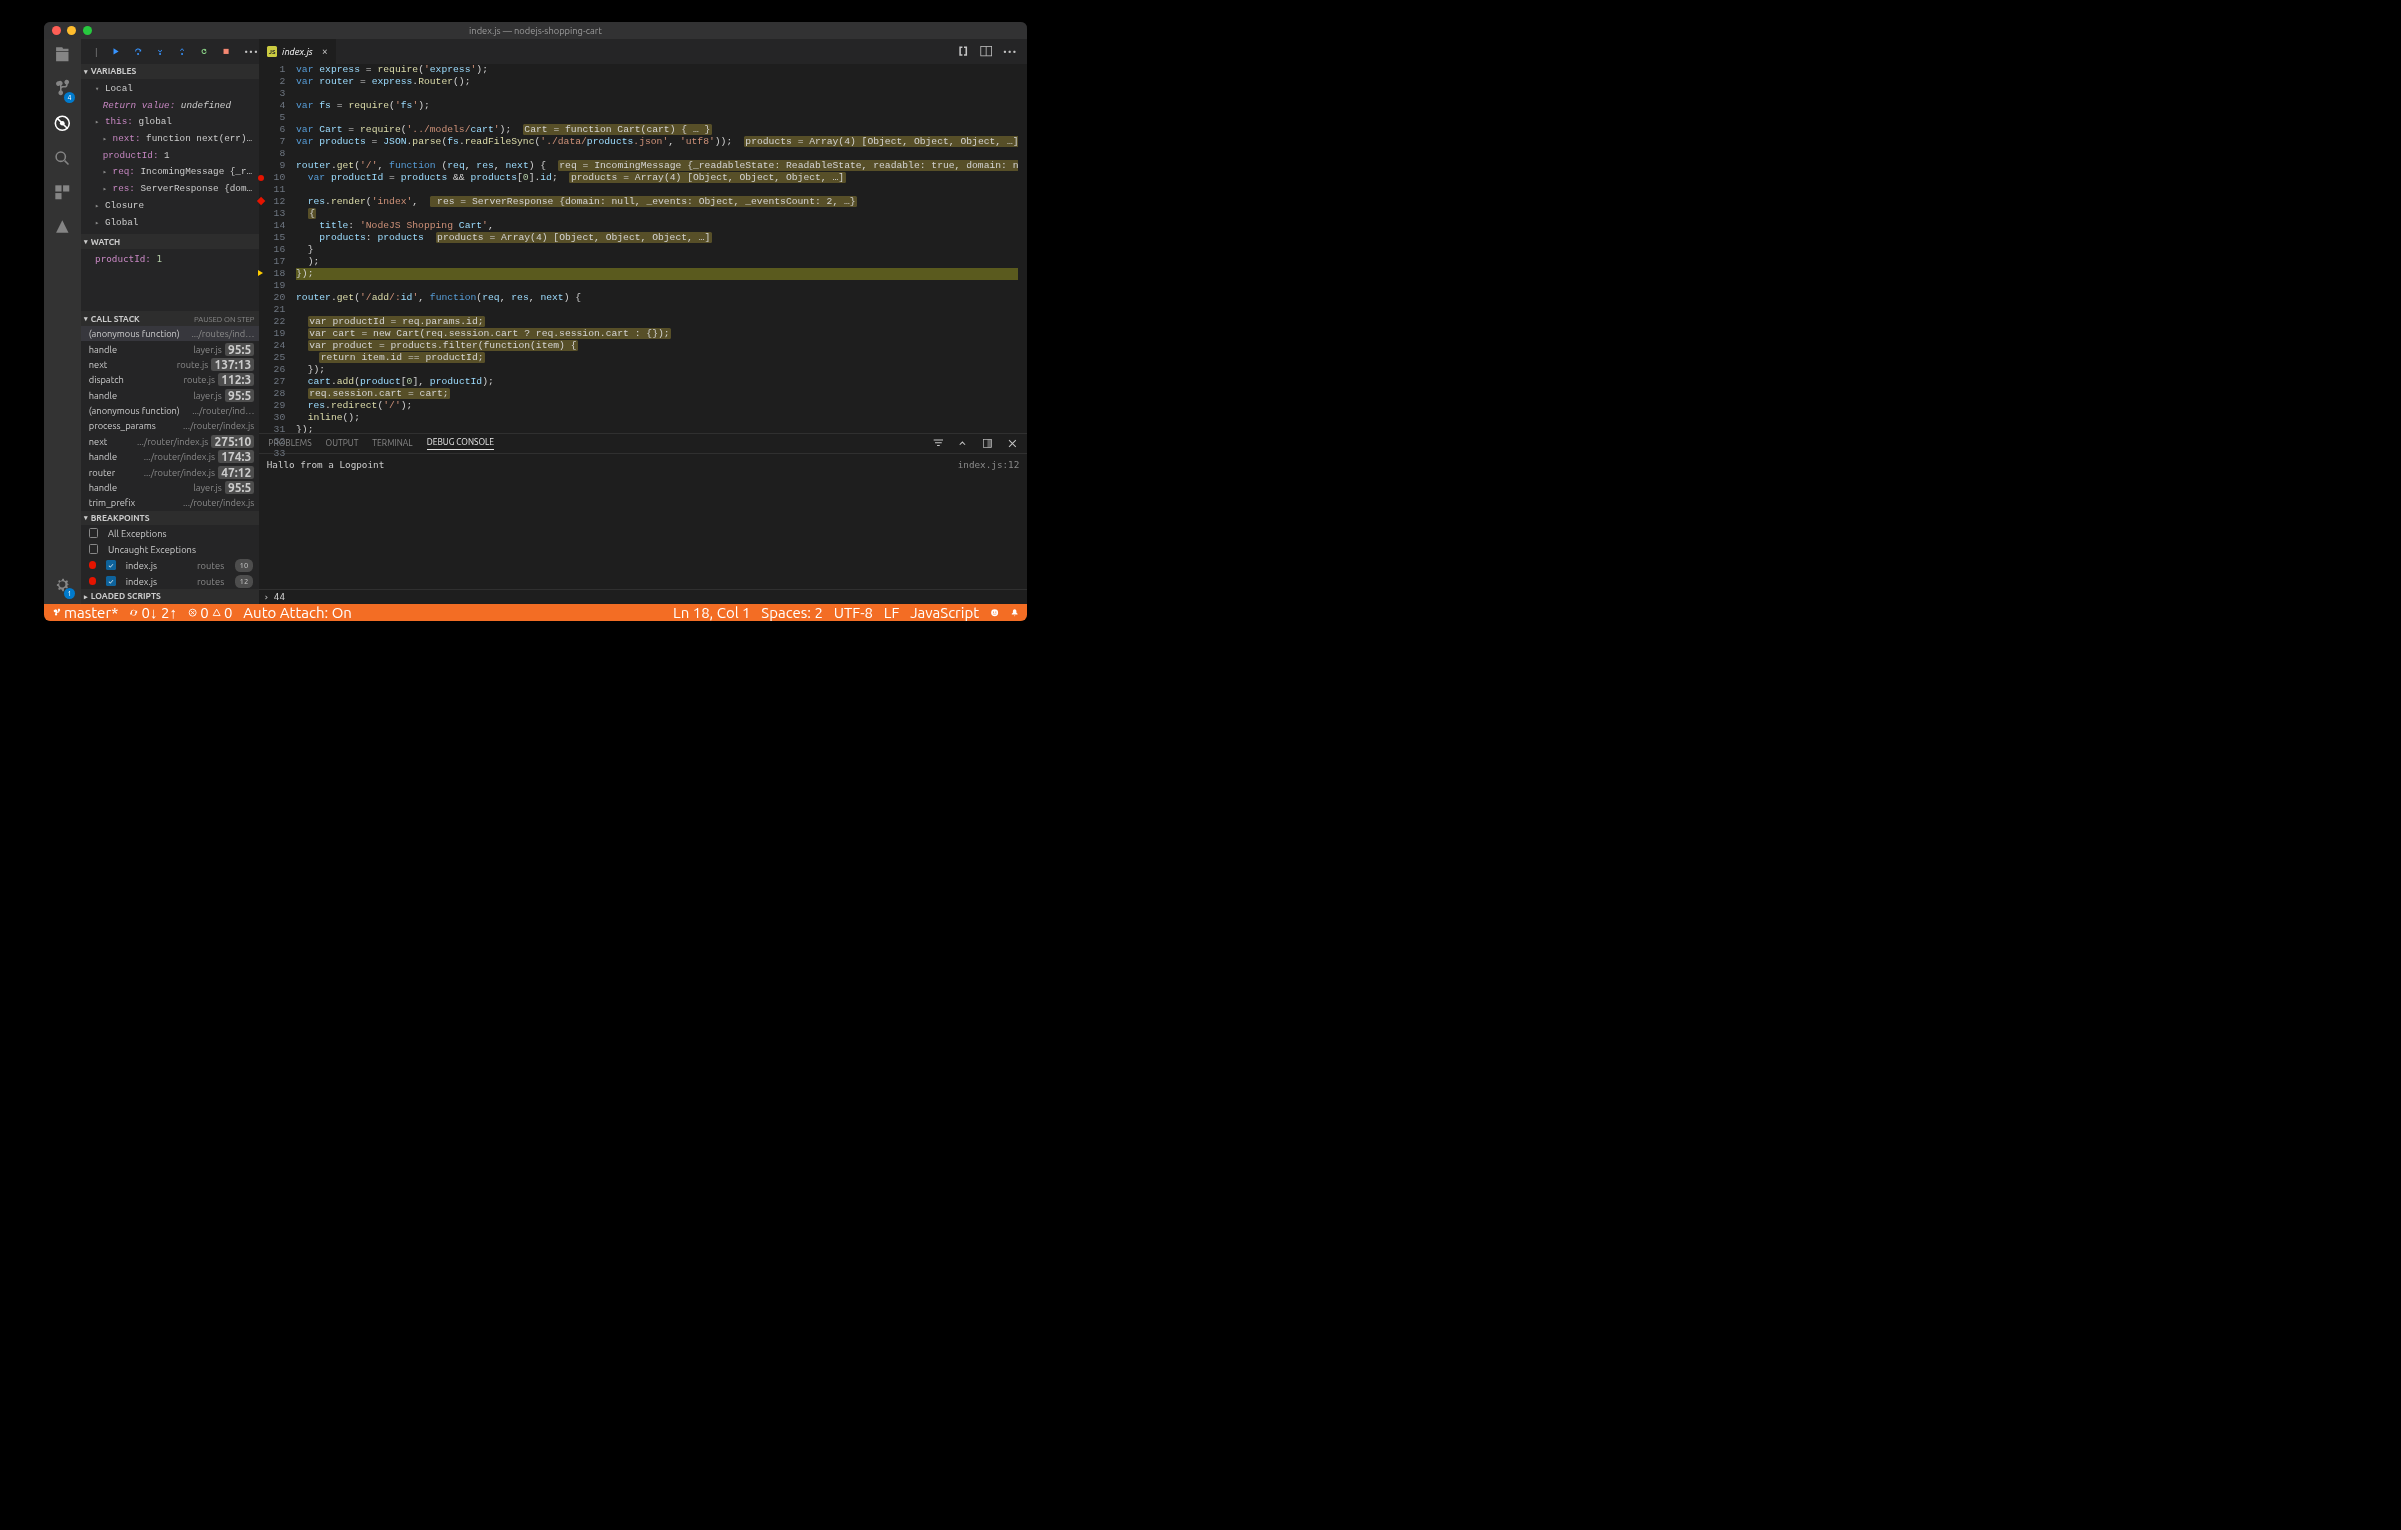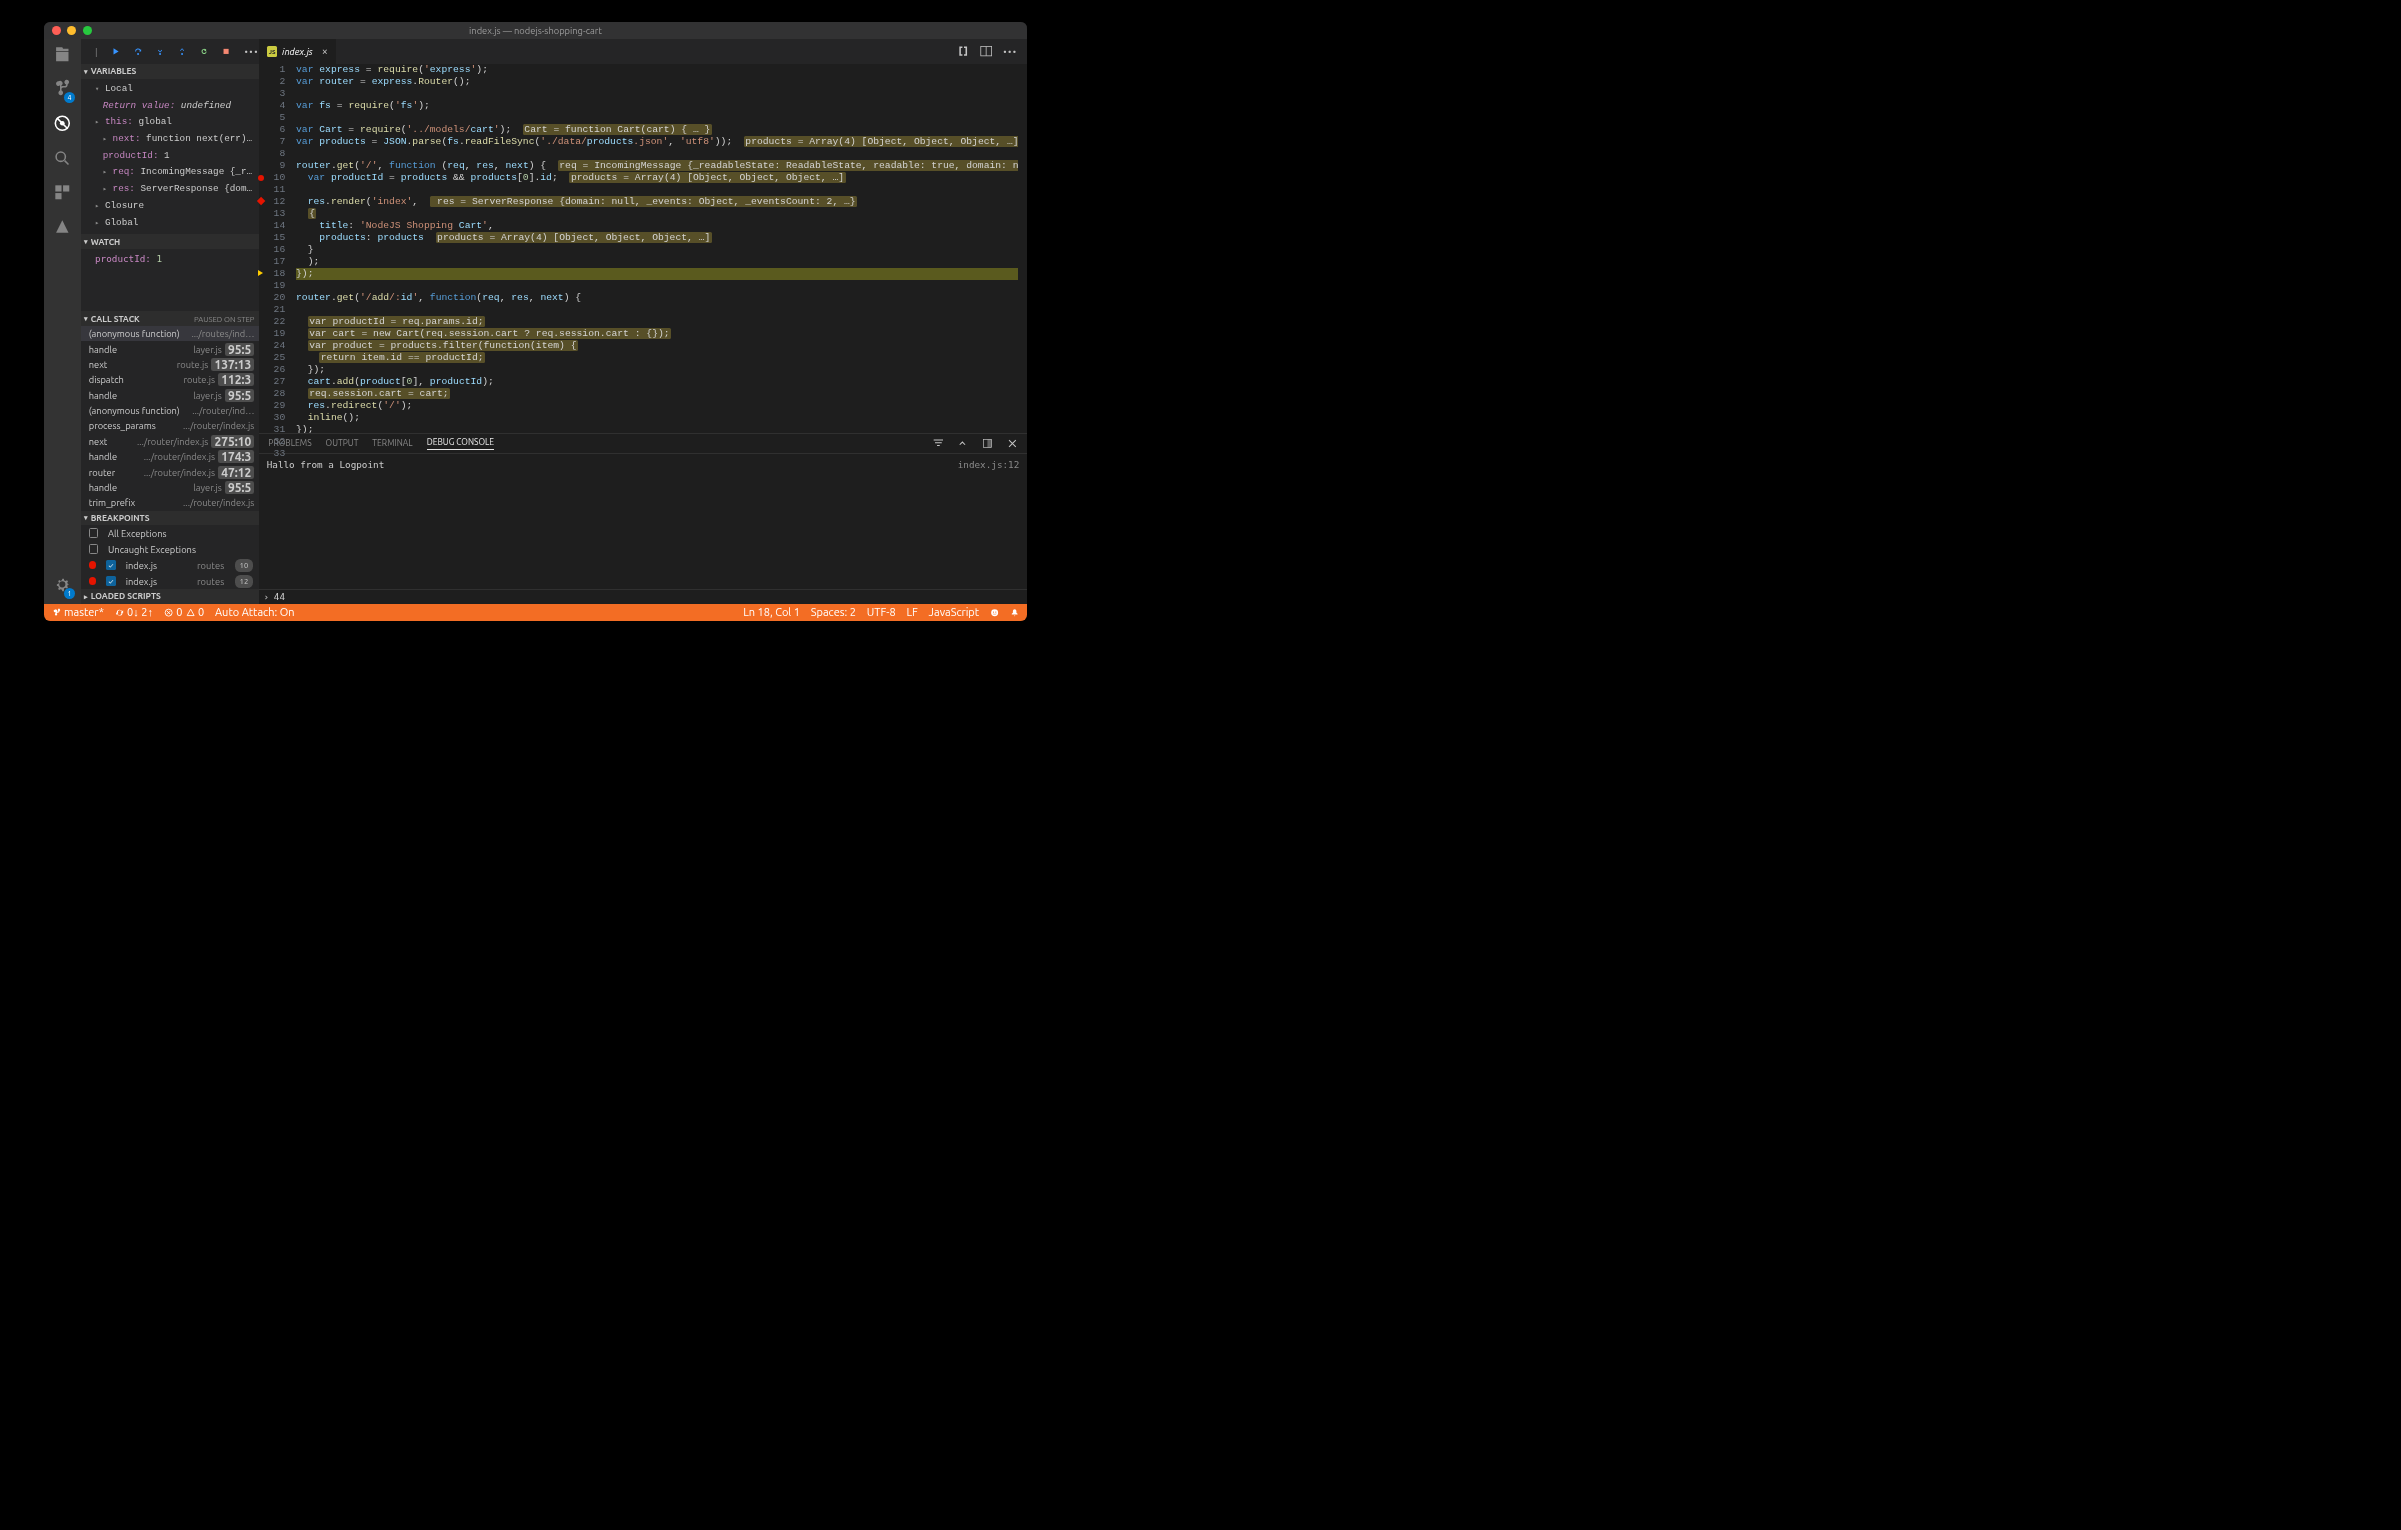--- a/index.html
+++ b/index.html
@@ -205,21 +205,21 @@
   }
   .repl .caret{ user-select:none;}
   .repl input { background:transparent; border:none; outline:none; color:#ccc; font:inherit; width:93px;}
 
   
   .statusbar {
     height: 17px;
     background: #f36d24;
     color:#fff;
     display:flex; align-items:center;
-    font-size:11px;
+    font-size:15px;
     padding: 0 7.7px;
     gap:10.8px;
   }
   .statusbar .seg { display:flex; align-items:center; gap:3.1px; cursor:pointer;}
   .statusbar .spacer { flex:1;}
   .statusbar svg { width:9.3px; height:9.3px; fill:#fff;}
 
   .mini-map { position:absolute; right:0; top:0; width:9.3px; height:100%; background:#1e1e1e;}
 
   .flexfill { flex:1; }

